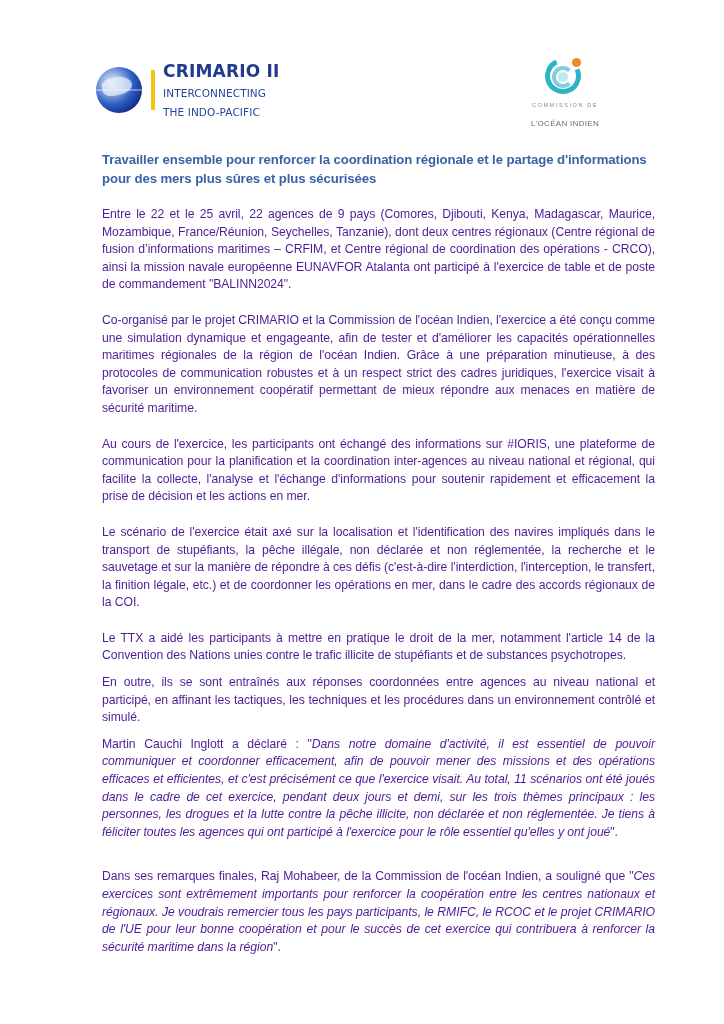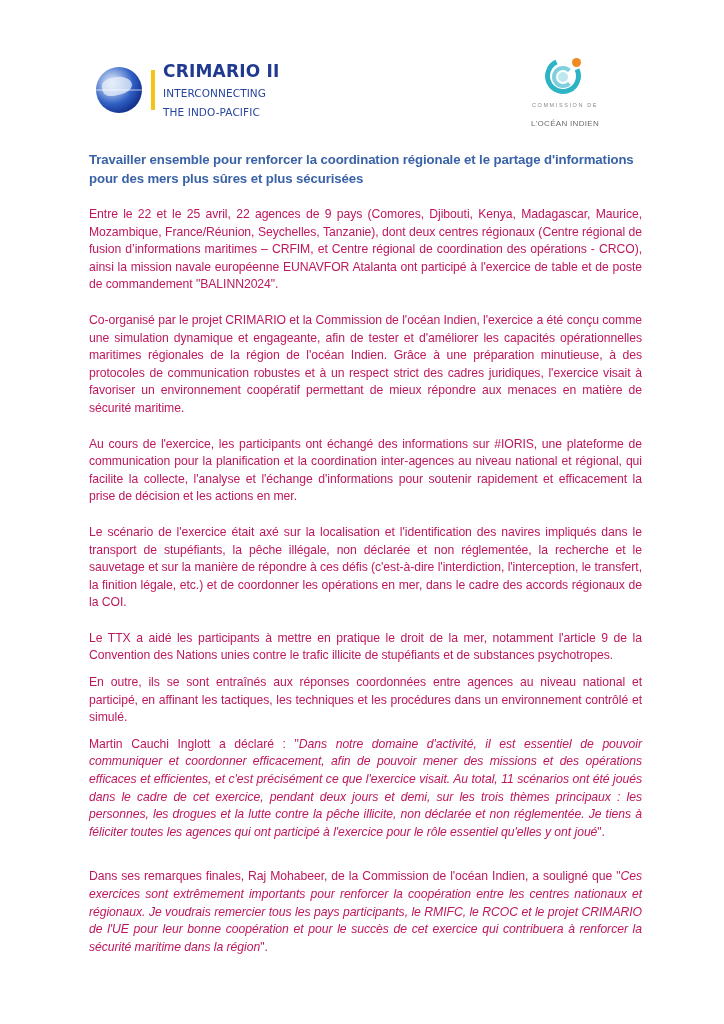--- a/index.html
+++ b/index.html
@@ -132,40 +132,40 @@
     }
     .coi-line2 {
       font-size: 8px;
       letter-spacing: 0.3px;
       color: #6d6d6d;
       margin-top: 11px;
     }
     
     .content {
       position: absolute;
-      left: 89px;
+      left: 102px;
       top: 150px;
       width: 553px;
     }
     .headline {
       font-family: "Liberation Sans", sans-serif;
       font-weight: bold;
       font-size: 13.2px;
       line-height: 19px;
       color: #3a62a7;
       margin: 0 0 18px 0;
       letter-spacing: -0.1px;
     }
     p.para {
       font-family: "Liberation Sans", sans-serif;
       font-size: 12.2px;
       line-height: 17.6px;
       text-align: justify;
       margin: 0 0 18px 0;
-      color: #be185d;
+      color: #4c1d95;
       letter-spacing: -0.05px;
     }
     p.tight { margin-bottom: 9px; }
     p.extra { margin-bottom: 27px; }
     em { font-style: italic; }
   </style>
 </head>
 <body>
 
 <div class="page">
@@ -191,21 +191,21 @@
     <div class="coi-line2">L'OCÉAN INDIEN</div>
   </div>
 
   <div class="content">
     <h1 class="headline">Travailler ensemble pour renforcer la coordination régionale et le partage d'informations pour des mers plus sûres et plus sécurisées</h1>
 
     <p class="para">Entre le 22 et le 25 avril, 22 agences de 9 pays (Comores, Djibouti, Kenya, Madagascar, Maurice, Mozambique, France/Réunion, Seychelles, Tanzanie), dont deux centres régionaux (Centre régional de fusion d’informations maritimes – CRFIM, et Centre régional de coordination des opérations - CRCO), ainsi la mission navale européenne EUNAVFOR Atalanta ont participé à l'exercice de table et de poste de commandement "BALINN2024".</p>
     <p class="para">Co-organisé par le projet CRIMARIO et la Commission de l'océan Indien, l'exercice a été conçu comme une simulation dynamique et engageante, afin de tester et d'améliorer les capacités opérationnelles maritimes régionales de la région de l'océan Indien. Grâce à une préparation minutieuse, à des protocoles de communication robustes et à un respect strict des cadres juridiques, l'exercice visait à favoriser un environnement coopératif permettant de mieux répondre aux menaces en matière de sécurité maritime.</p>
     <p class="para">Au cours de l'exercice, les participants ont échangé des informations sur #IORIS, une plateforme de communication pour la planification et la coordination inter-agences au niveau national et régional, qui facilite la collecte, l'analyse et l'échange d'informations pour soutenir rapidement et efficacement la prise de décision et les actions en mer.</p>
     <p class="para">Le scénario de l'exercice était axé sur la localisation et l'identification des navires impliqués dans le transport de stupéfiants, la pêche illégale, non déclarée et non réglementée, la recherche et le sauvetage et sur la manière de répondre à ces défis (c'est-à-dire l'interdiction, l'interception, le transfert, la finition légale, etc.) et de coordonner les opérations en mer, dans le cadre des accords régionaux de la COI.</p>
-    <p class="para tight">Le TTX a aidé les participants à mettre en pratique le droit de la mer, notamment l'article 9 de la Convention des Nations unies contre le trafic illicite de stupéfiants et de substances psychotropes.</p>
+    <p class="para tight">Le TTX a aidé les participants à mettre en pratique le droit de la mer, notamment l'article 14 de la Convention des Nations unies contre le trafic illicite de stupéfiants et de substances psychotropes.</p>
     <p class="para tight">En outre, ils se sont entraînés aux réponses coordonnées entre agences au niveau national et participé, en affinant les tactiques, les techniques et les procédures dans un environnement contrôlé et simulé.</p>
 
     <p class="para extra">
       <span>Martin Cauchi Inglott a déclaré : "</span><em>Dans notre domaine d'activité, il est essentiel de pouvoir communiquer et coordonner efficacement, afin de pouvoir mener des missions et des opérations efficaces et efficientes, et c'est précisément ce que l'exercice visait. Au total, 11 scénarios ont été joués dans le cadre de cet exercice, pendant deux jours et demi, sur les trois thèmes principaux : les personnes, les drogues et la lutte contre la pêche illicite, non déclarée et non réglementée. Je tiens à féliciter toutes les agences qui ont participé à l'exercice pour le rôle essentiel qu'elles y ont joué</em><span>".</span>
     </p>
 
     <p class="para">
       <span>Dans ses remarques finales, Raj Mohabeer, de la Commission de l'océan Indien, a souligné que "</span><em>Ces exercices sont extrêmement importants pour renforcer la coopération entre les centres nationaux et régionaux. Je voudrais remercier tous les pays participants, le RMIFC, le RCOC et le projet CRIMARIO de l'UE pour leur bonne coopération et pour le succès de cet exercice qui contribuera à renforcer la sécurité maritime dans la région</em><span>".</span>
     </p>
   </div>

